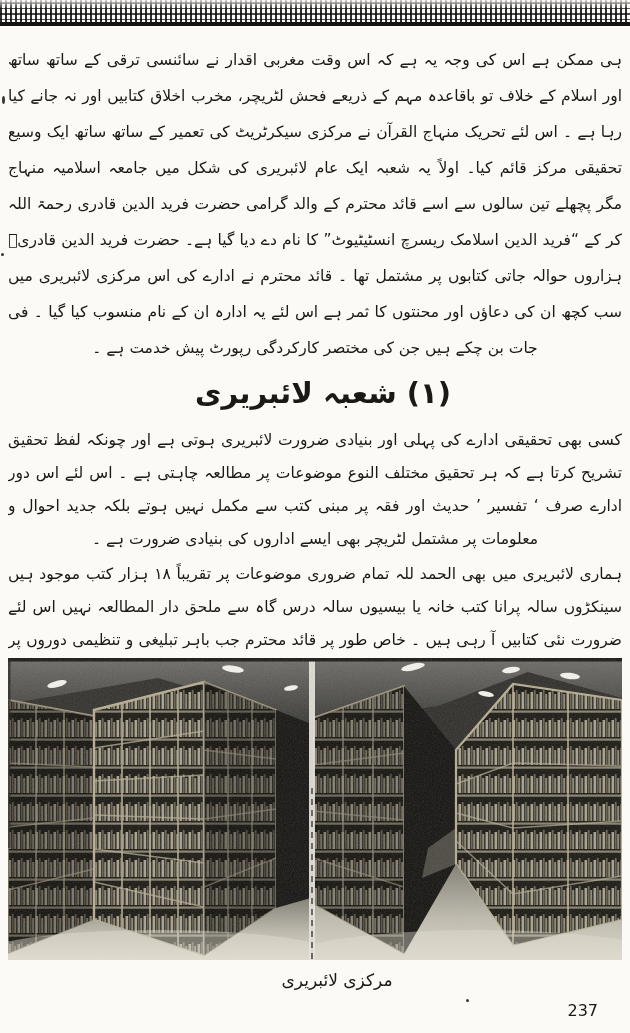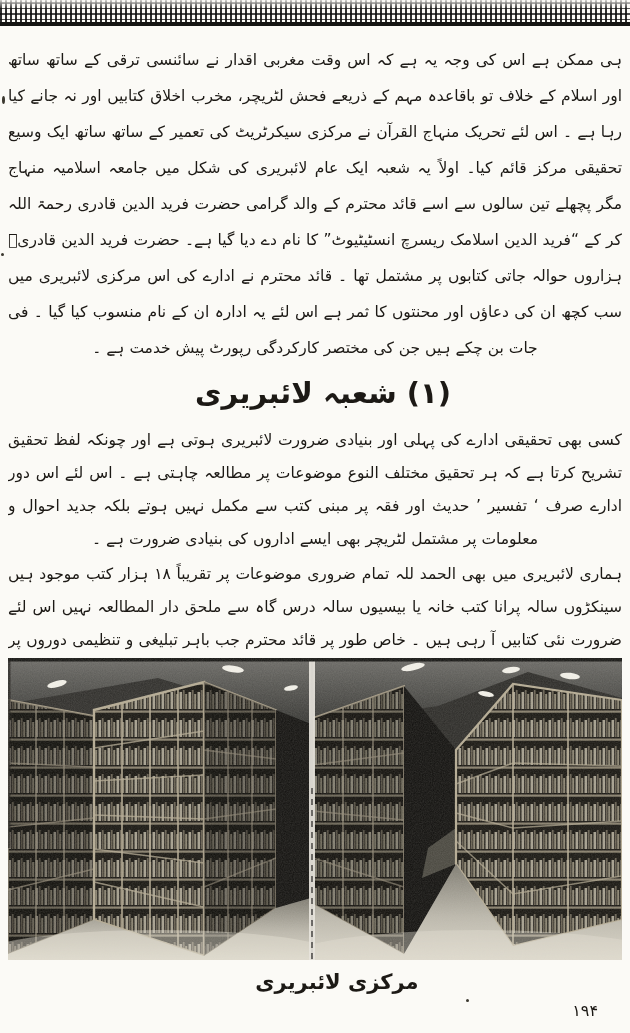--- a/index.html
+++ b/index.html
@@ -37,21 +37,21 @@
     text-align:center;font-size:29px;font-weight:bold;direction:rtl;
     letter-spacing:0;
   }
   .photo{
     position:absolute;top:658px;left:8px;width:614px;height:302px;
     background:#2b2a27;
   }
   .photo svg{display:block;width:614px;height:302px;}
   .caption{
     position:absolute;top:970px;left:calc(50% + 22px);transform:translateX(-50%);
-    font-size:21px;font-weight:bold;direction:rtl;white-space:nowrap;
+    font-size:17px;font-weight:normal;direction:rtl;white-space:nowrap;
   }
   .pagenum{
     position:absolute;top:1001px;right:32px;
     font-size:16px;direction:rtl;
   }
   .speck{position:absolute;background:#3b382f;border-radius:50%;}
   .speck.s1{left:466px;top:999px;width:3px;height:3px;}
   .speck.s2{left:2px;top:96px;width:3px;height:8px;}
   .speck.s3{left:1px;top:253px;width:3px;height:3px;}
 </style>
@@ -180,17 +180,17 @@
   <line x1="304" y1="130" x2="304" y2="302" stroke="#3a3936" stroke-width="1.5" stroke-dasharray="6 5"></line>
 
   <rect x="0" y="0" width="614" height="3.5" fill="#141412"></rect>
   <rect x="0" y="0" width="2.5" height="190" fill="#1c1b18" opacity="0.7"></rect>
   <rect x="0" y="0" width="614" height="302" filter="url(#grain)" opacity="0.5"></rect>
 </svg>
 </div>
 
 <div class="caption">مرکزی لائبریری</div>
 
-<div class="pagenum">۱۹۴</div>
+<div class="pagenum">237</div>
 
 <div class="speck s1"></div>
 <div class="speck s2"></div>
 <div class="speck s3"></div>
 
 </body></html>

